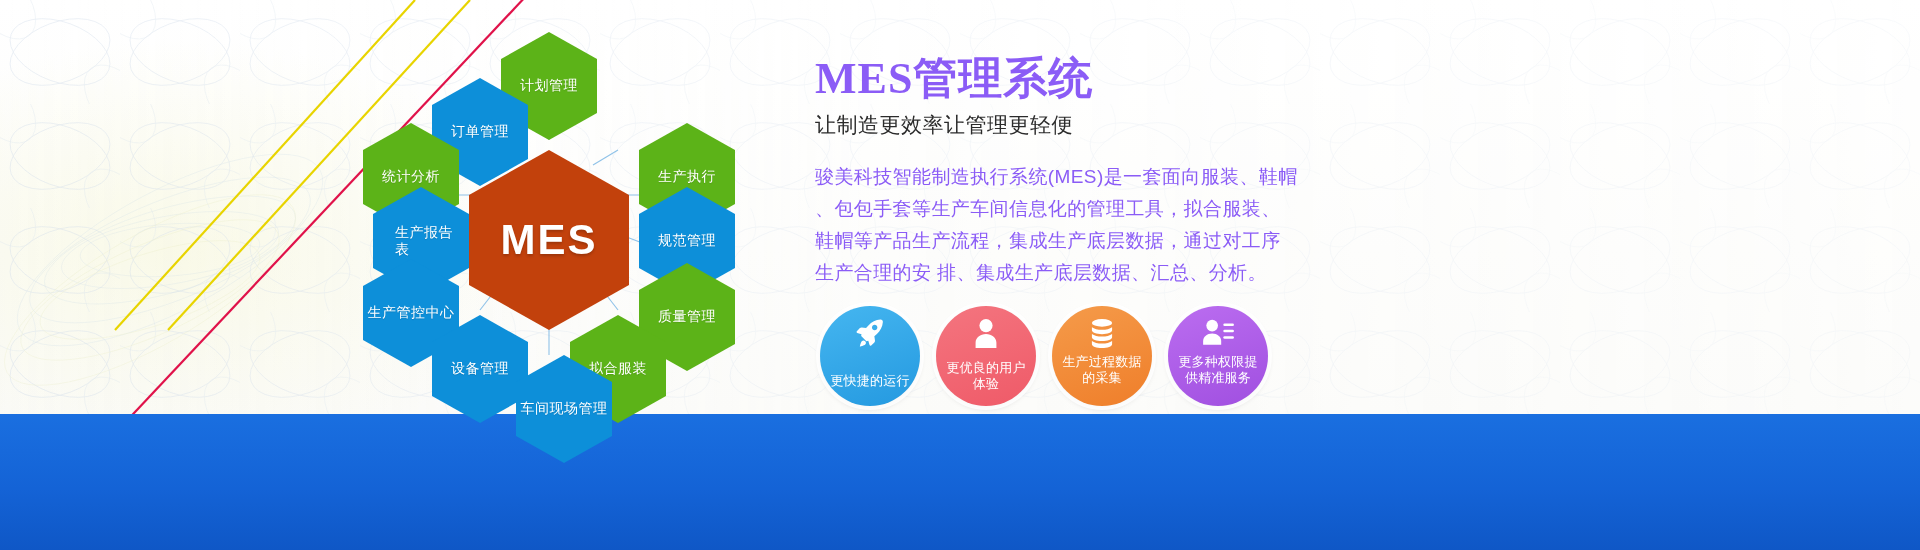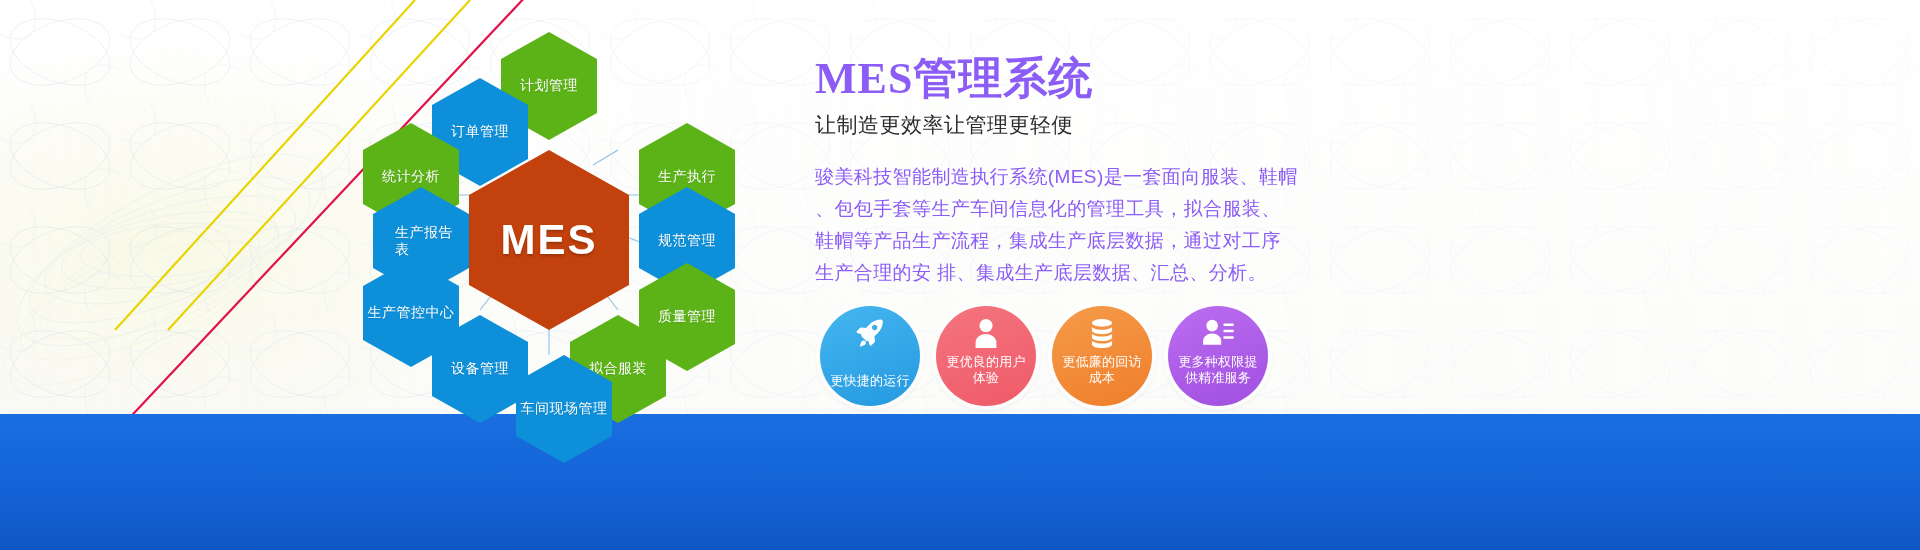--- a/index.html
+++ b/index.html
@@ -77,21 +77,21 @@
     color: #fff;
     box-shadow: 0 0 0 4px rgba(255,255,255,.85), 0 2px 6px rgba(0,0,0,.18);
     position: relative;
   }
   .badge .b-icon { width: 34px; height: 34px; display: block; }
   .badge .b-label {
     margin-top: 4px; font-size: 13px; line-height: 16px; text-align: center;
     width: 92px; letter-spacing: .2px;
   }
   .badge.c1 { background: linear-gradient(160deg, #45b6f0 0%, #2499e0 100%); gap: 19px; }
-  .badge.c2 { background: linear-gradient(160deg, #f4757f 0%, #ef5a68 100%); }
+  .badge.c2 { background: linear-gradient(160deg, #f4757f 0%, #ef5a68 100%); gap: 6px; }
   .badge.c3 { background: linear-gradient(160deg, #f59b4a 0%, #ef7e2a 100%); }
   .badge.c4 { background: linear-gradient(160deg, #bb6df0 0%, #a04fe0 100%); }
 </style>
 </head>
 <body>
 
 <div id="stage">
 
   <div class="bg-top"></div>
 
@@ -223,21 +223,21 @@
       <div class="b-label">更优良的用户体验</div>
     </div>
 
     <div class="badge c3">
       <svg class="b-icon" viewBox="0 0 32 32" fill="#fff">
         <ellipse cx="16" cy="6.5" rx="9.5" ry="3.6"></ellipse>
         <path d="M6.5 10.5v3c0 2 4.3 3.6 9.5 3.6s9.5-1.6 9.5-3.6v-3c-2 1.6-5.6 2.4-9.5 2.4s-7.5-.8-9.5-2.4z"></path>
         <path d="M6.5 17v3c0 2 4.3 3.6 9.5 3.6s9.5-1.6 9.5-3.6v-3c-2 1.6-5.6 2.4-9.5 2.4S8.5 18.6 6.5 17z"></path>
         <path d="M6.5 23.5v3c0 2 4.3 3.6 9.5 3.6s9.5-1.6 9.5-3.6v-3c-2 1.6-5.6 2.4-9.5 2.4s-7.5-.8-9.5-2.4z"></path>
       </svg>
-      <div class="b-label">更低廉的回访成本</div>
+      <div class="b-label">生产过程数据的采集</div>
     </div>
 
     <div class="badge c4">
       <svg class="b-icon" viewBox="0 0 32 32" fill="#fff">
         <circle cx="10.5" cy="9" r="5.5"></circle>
         <path d="M10.5 16.5c-4.7 0-8.5 3.1-8.5 7V27h17v-3.5c0-3.9-3.8-7-8.5-7z"></path>
         <rect x="21" y="7" width="10" height="2.4" rx="1.2"></rect>
         <rect x="21" y="13" width="10" height="2.4" rx="1.2"></rect>
         <rect x="21" y="19" width="10" height="2.4" rx="1.2"></rect>
       </svg>

